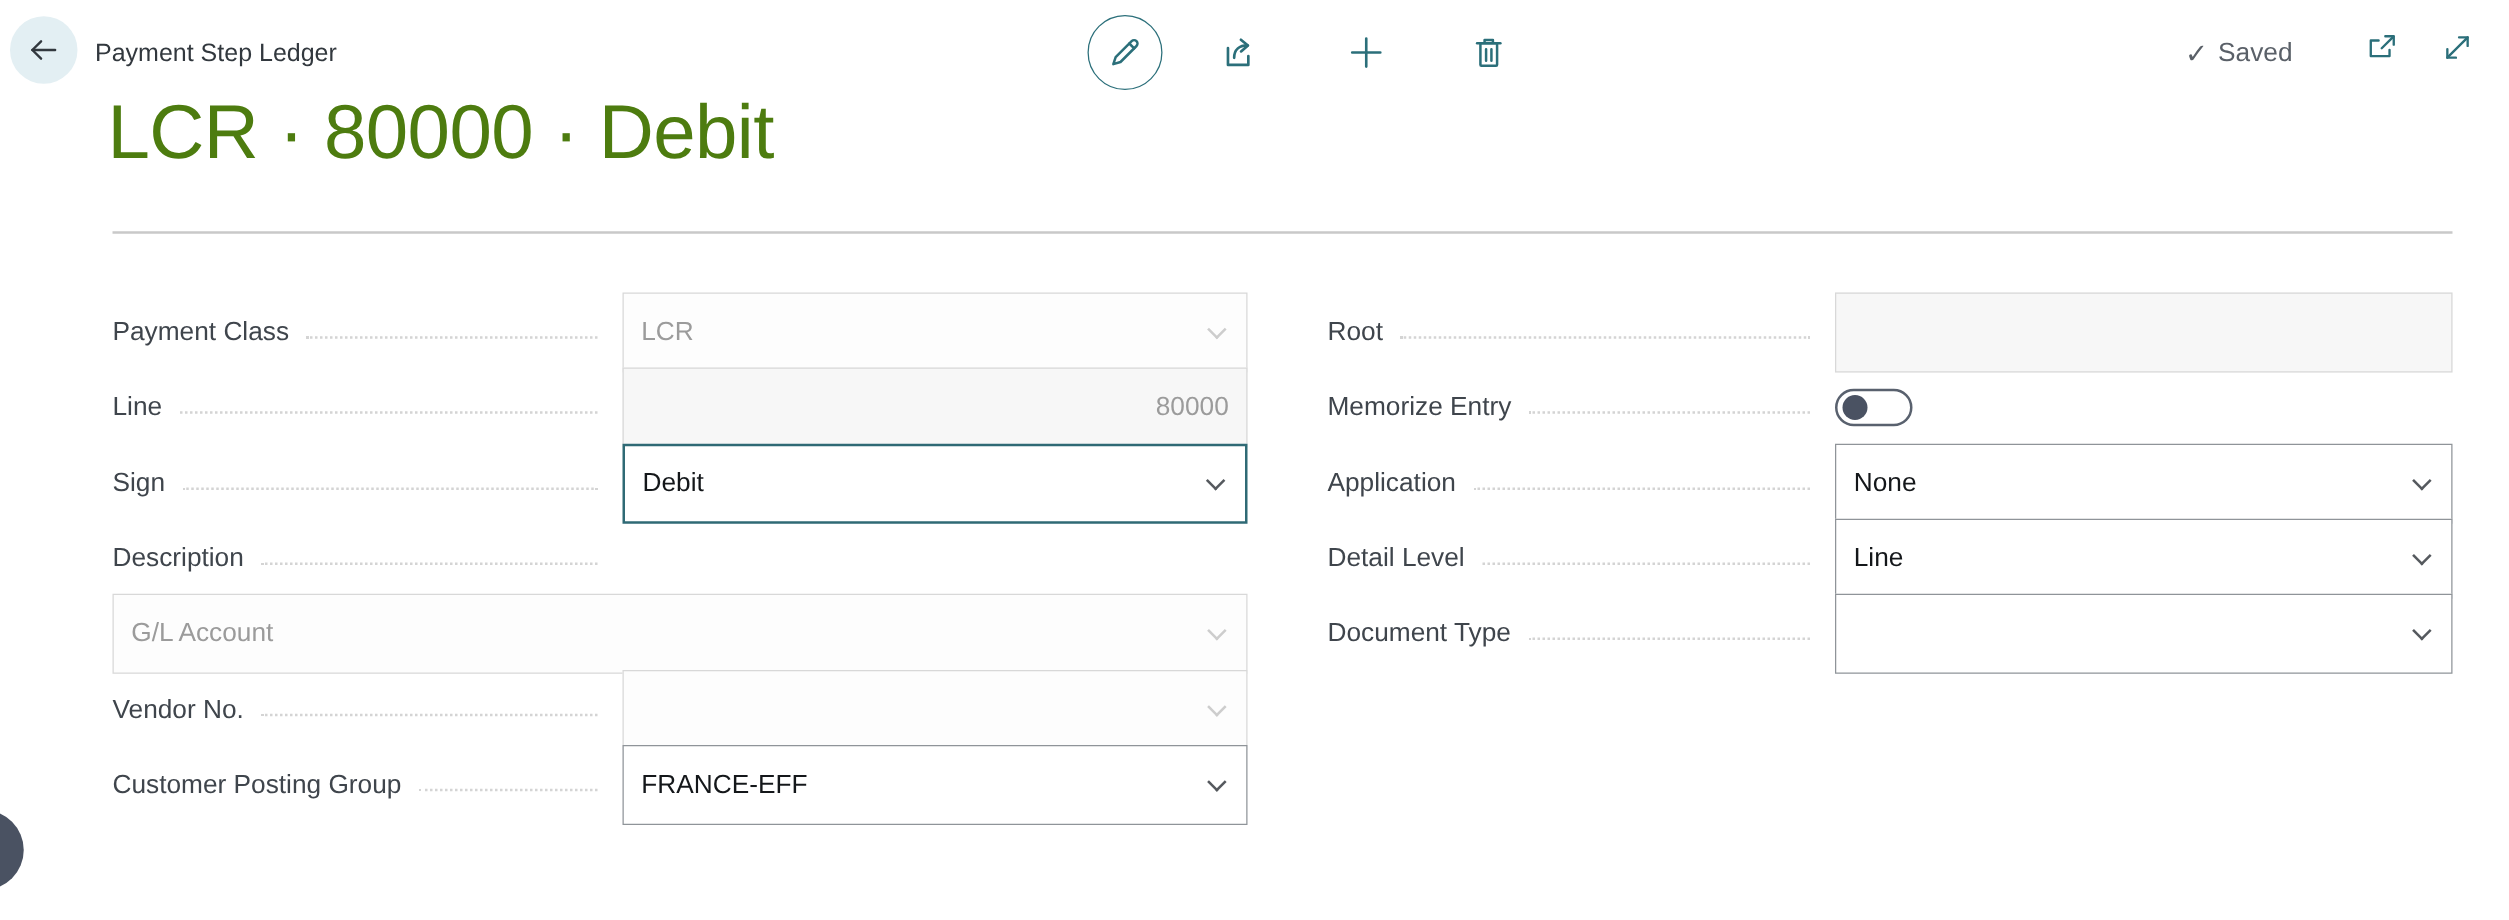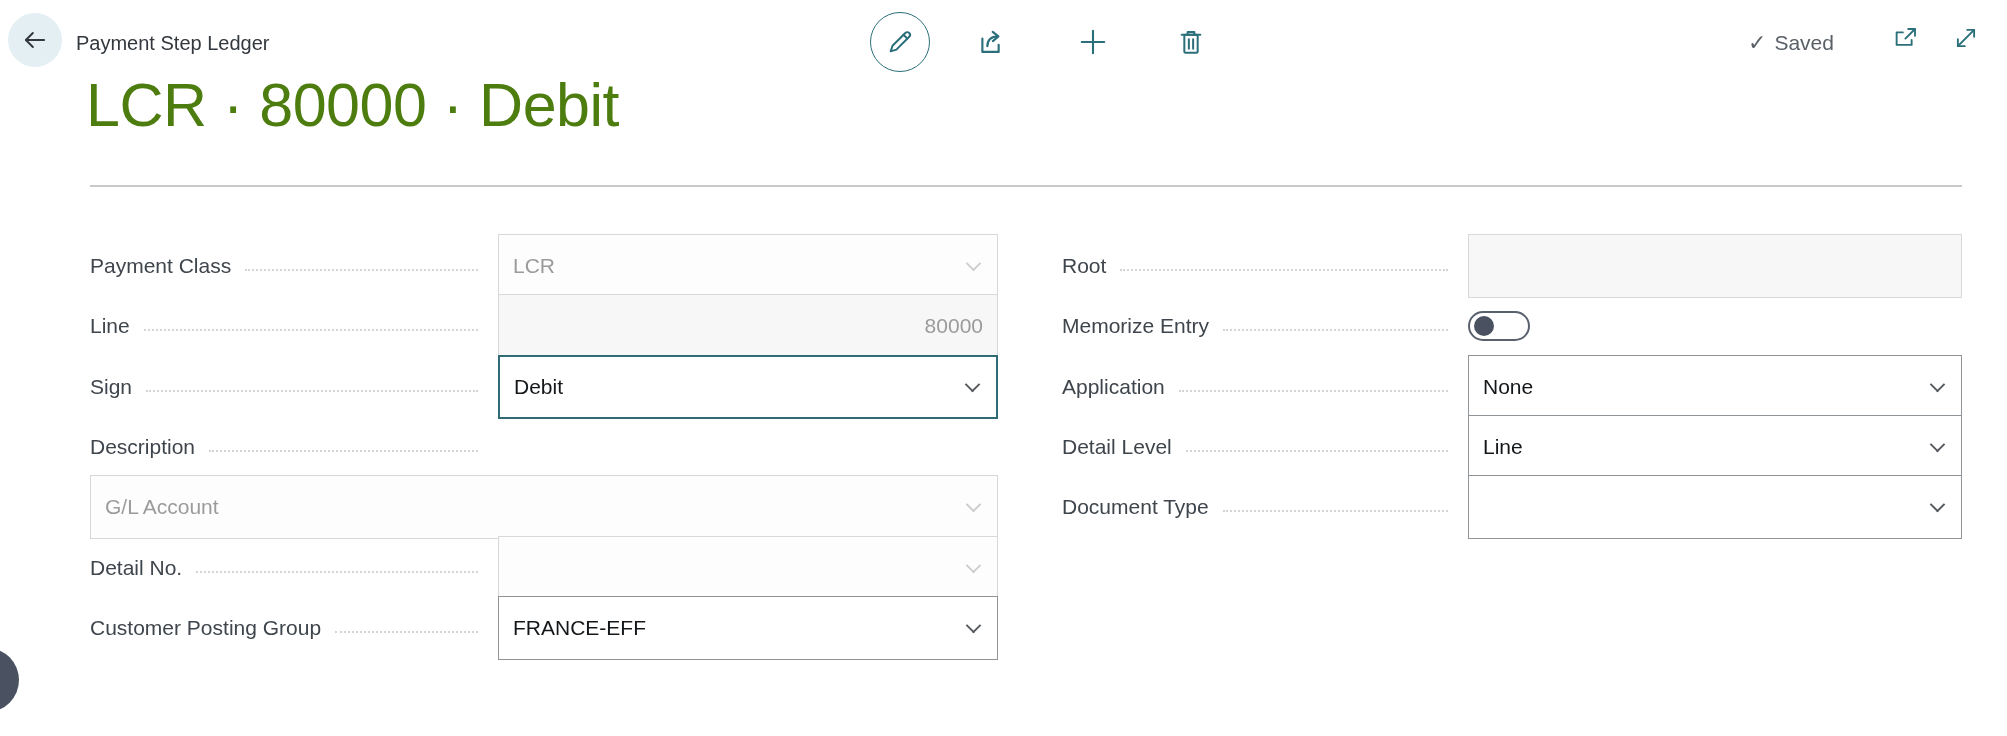--- a/index.html
+++ b/index.html
@@ -230,21 +230,21 @@
       <div class="row">
         <div class="control-cell">
           <div class="control dropdown disabled">
             <span class="value">G/L Account</span>
             <span class="chevron"></span>
           </div>
         </div>
       </div>
       <div class="row">
         <div class="label-cell">
-          <span class="label">Detail No.</span>
+          <span class="label">Vendor No.</span>
           <div class="leader"></div>
         </div>
         <div class="control-cell">
           <div class="control dropdown disabled">
             <span class="value"></span>
             <span class="chevron"></span>
           </div>
         </div>
       </div>
       <div class="row">

